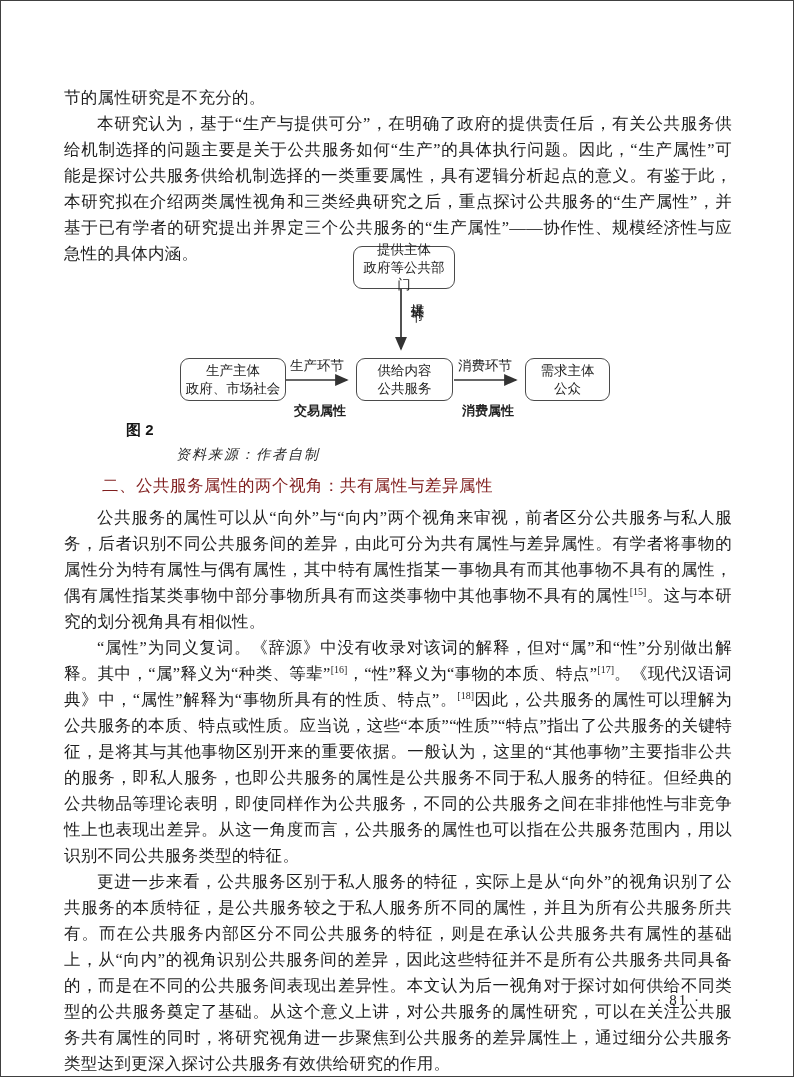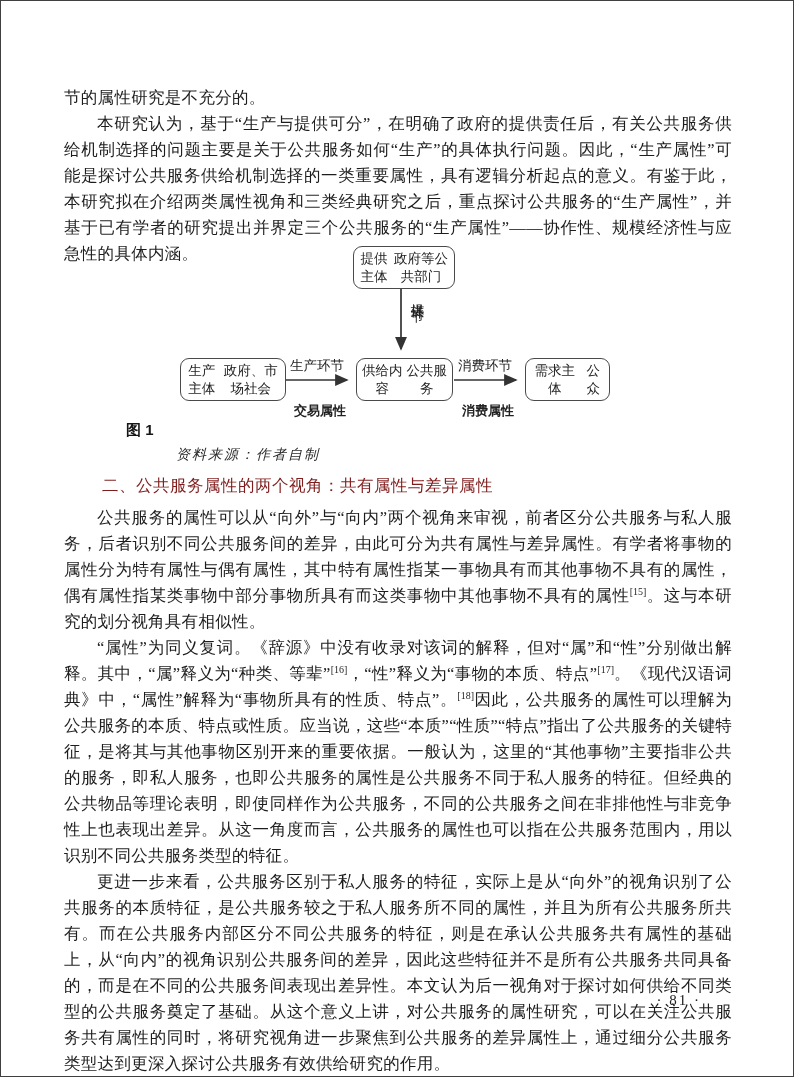--- a/index.html
+++ b/index.html
@@ -17,21 +17,21 @@
   }
   p.no-indent { text-indent:0; }
   sup.ref { font-size:10px; line-height:0; vertical-align:super; letter-spacing:0; }
 
   
   .figure { position:absolute; left:0; top:156px; width:668px; height:178px; }
   .fig-svg { position:absolute; left:0; top:0; }
   .dbox {
     position:absolute; box-sizing:border-box;
     border:1.6px solid #4a4a4a; border-radius:9px;
-    display:flex; flex-direction:row; justify-content:center; align-items:center;
+    display:flex; flex-direction:column; justify-content:center; align-items:center;
     font-family:"Liberation Sans","DejaVu Sans",sans-serif;
     font-size:13.5px; line-height:17.5px; color:#222; text-align:center;
     padding:2px 3px; background:#fff;
   }
   .flabel {
     position:absolute; font-family:"Liberation Sans","DejaVu Sans",sans-serif;
     font-size:13.5px; color:#222; text-align:center; white-space:nowrap;
   }
   .flabel.attr { font-weight:600; font-size:13px; }
   .vlabel {
@@ -106,21 +106,21 @@
         <span>公众</span>
       </div>
 
       <div class="flabel" style="left:226px; top:116px; width:54px;">生产环节</div>
       <div class="flabel attr" style="left:229px; top:161px; width:54px;">交易属性</div>
       <div class="flabel" style="left:394px; top:116px; width:54px;">消费环节</div>
       <div class="flabel attr" style="left:397px; top:161px; width:54px;">消费属性</div>
     </div>
 
     <div class="caption">
-      <span>图 1</span>
+      <span>图 2</span>
     </div>
     <div class="source">资料来源：作者自制</div>
 
     <div class="heading">二、公共服务属性的两个视角：共有属性与差异属性</div>
 
     <div class="section-body">
       <p class="body-par"><span>公共服务的属性可以从“向外”与“向内”两个视角来审视，前者区分公共服务与私人服务，后者识别不同公共服务间的差异，由此可分为共有属性与差异属性。有学者将事物的属性分为特有属性与偶有属性，其中特有属性指某一事物具有而其他事物不具有的属性，偶有属性指某类事物中部分事物所具有而这类事物中其他事物不具有的属性</span><sup class="ref">[15]</sup><span>。这与本研究的划分视角具有相似性。</span></p>
 
       <p class="body-par"><span>“属性”为同义复词。《辞源》中没有收录对该词的解释，但对“属”和“性”分别做出解释。其中，“属”释义为“种类、等辈”</span><sup class="ref">[16]</sup><span>，“性”释义为“事物的本质、特点”</span><sup class="ref">[17]</sup><span>。《现代汉语词典》中，“属性”解释为“事物所具有的性质、特点”。</span><sup class="ref">[18]</sup><span>因此，公共服务的属性可以理解为公共服务的本质、特点或性质。应当说，这些“本质”“性质”“特点”指出了公共服务的关键特征，是将其与其他事物区别开来的重要依据。一般认为，这里的“其他事物”主要指非公共的服务，即私人服务，也即公共服务的属性是公共服务不同于私人服务的特征。但经典的公共物品等理论表明，即使同样作为公共服务，不同的公共服务之间在非排他性与非竞争性上也表现出差异。从这一角度而言，公共服务的属性也可以指在公共服务范围内，用以识别不同公共服务类型的特征。</span></p>
 

